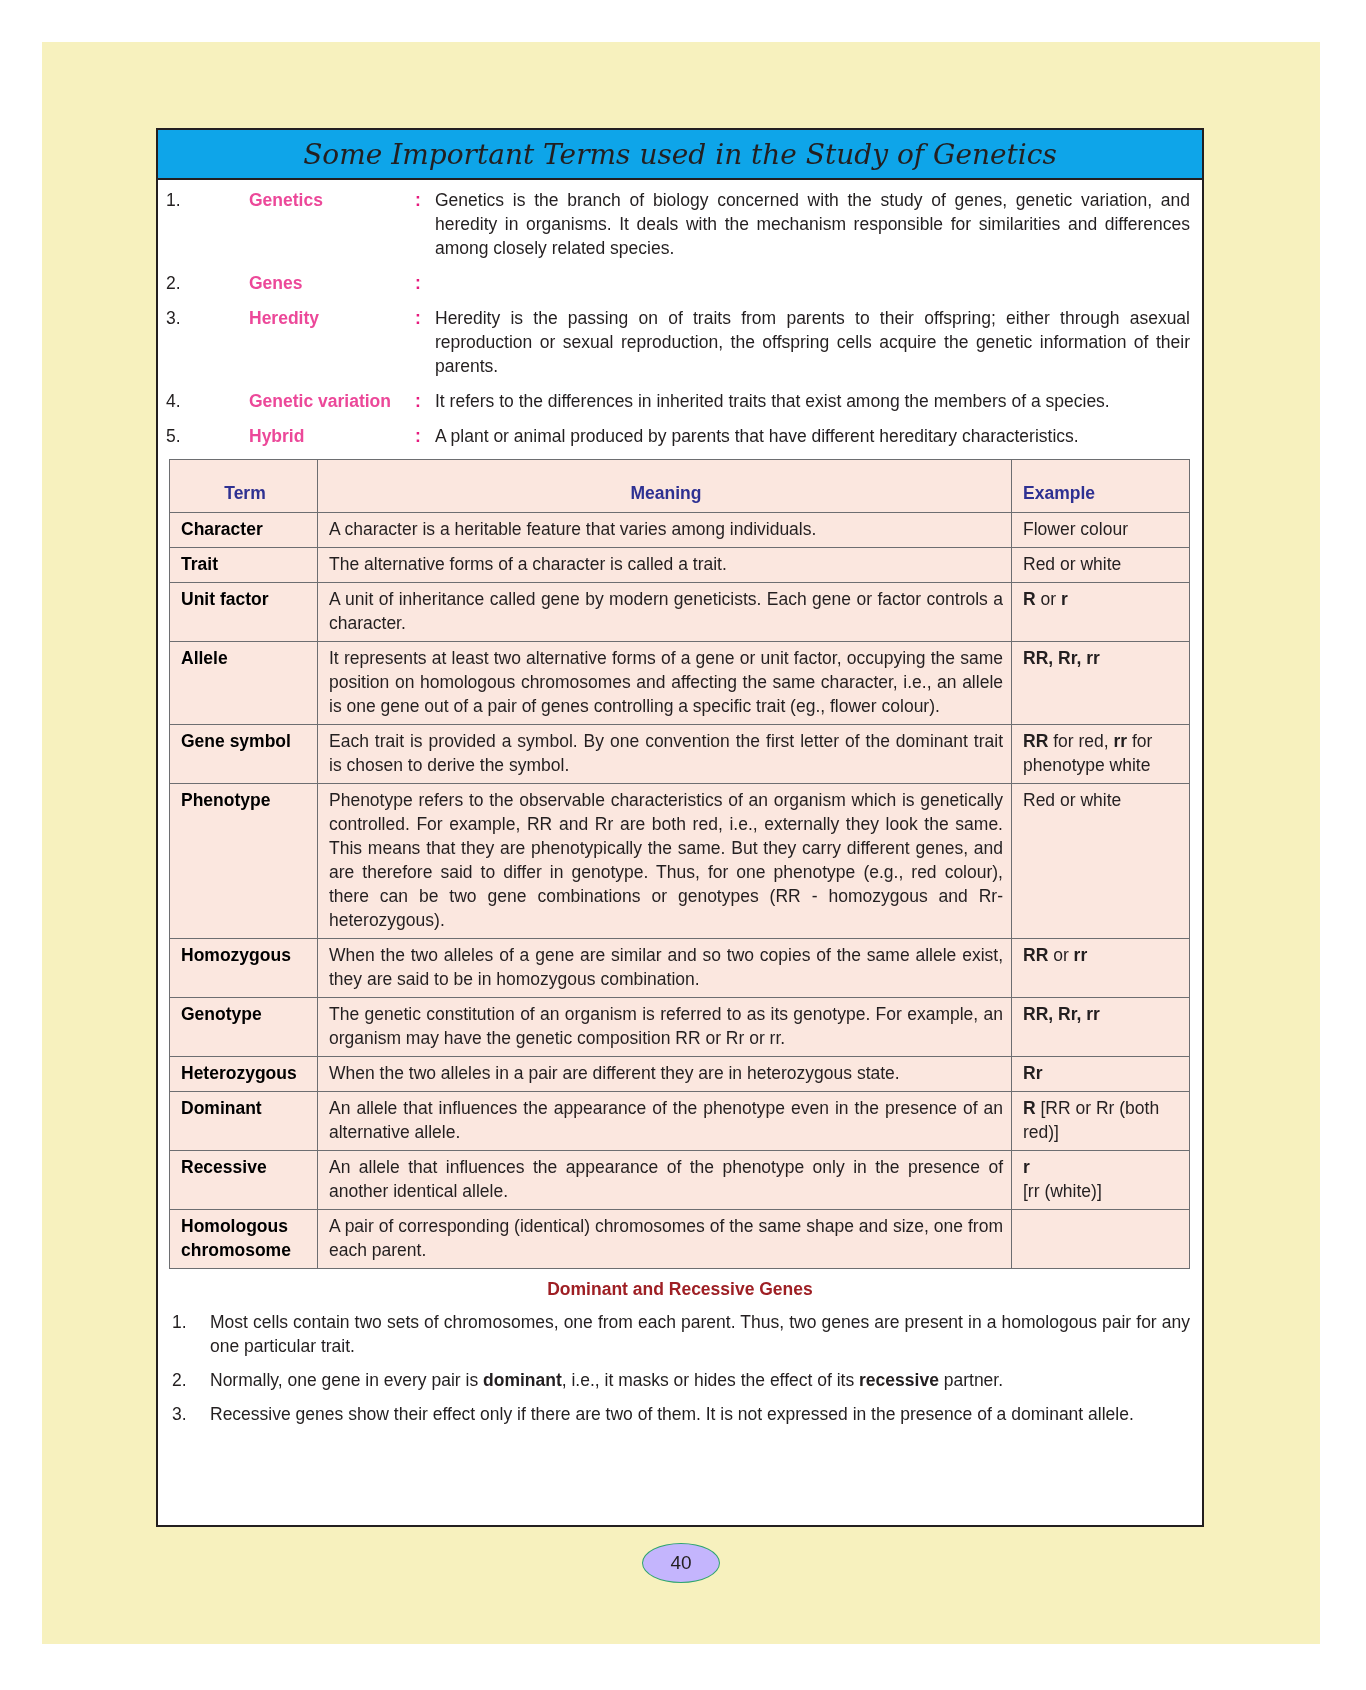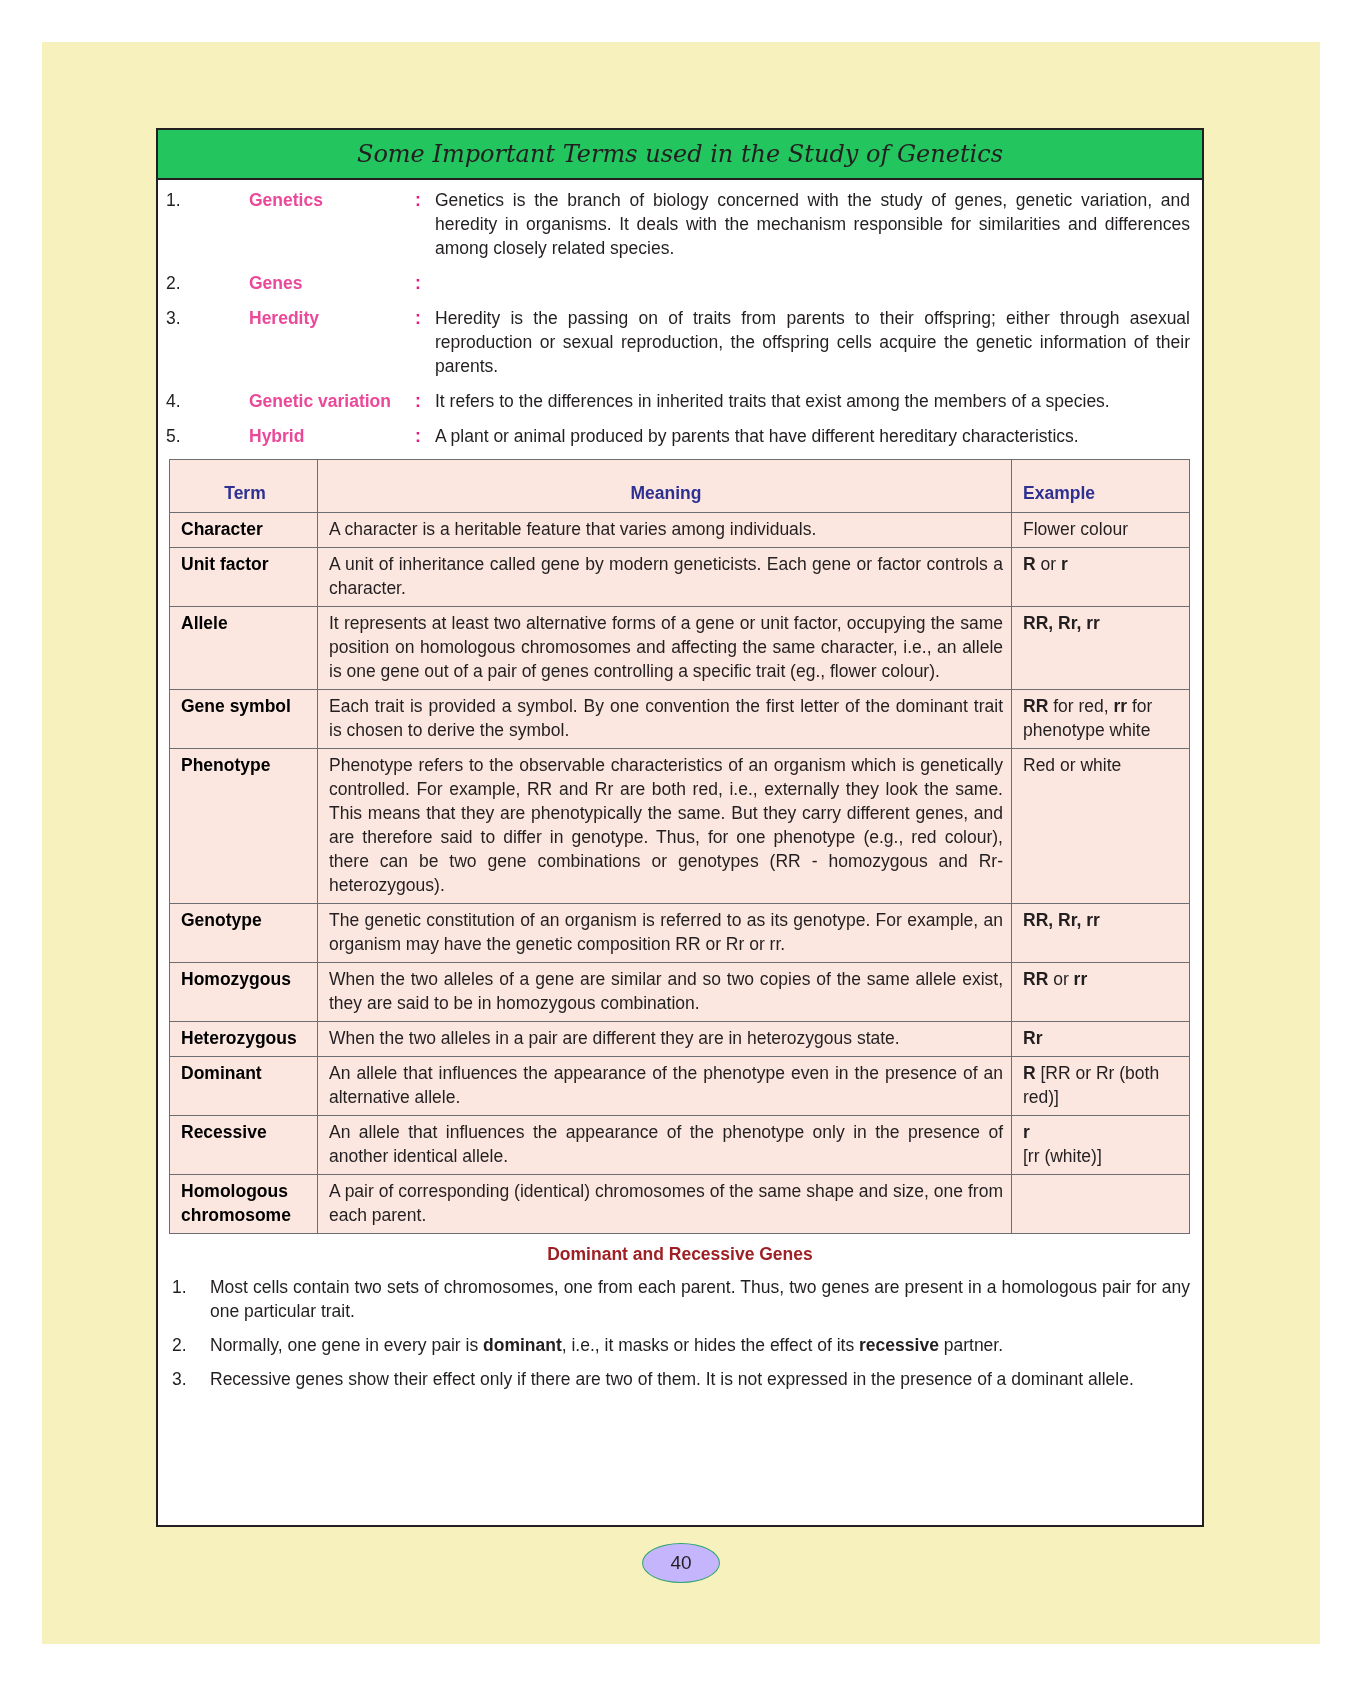--- a/index.html
+++ b/index.html
@@ -1,23 +1,23 @@
 <!DOCTYPE html>
 <html><head>
 <meta charset="utf-8">
 <style>
   html, body { margin: 0; padding: 0; background: #ffffff; }
   body { width: 1366px; height: 1690px; position: relative; overflow: hidden;
          font-family: "Liberation Sans", sans-serif; color: #231f20; }
   .page-bg { position: absolute; left: 42px; top: 42px; width: 1278px; height: 1602px; background: #f7f1be; }
   .box { position: absolute; left: 156px; top: 128px; width: 1048px; height: 1399px;
          background: #ffffff; border: 2px solid #231f20; box-sizing: border-box; }
-  .box-title { height: 48px; background: #22c55e; border-bottom: 2px solid #231f20;
+  .box-title { height: 48px; background: #0ea5e9; border-bottom: 2px solid #231f20;
                display: flex; align-items: center; justify-content: center;
-               font-family: "DejaVu Serif", serif; font-style: italic; font-size: 24px; color: #231f20; }
+               font-family: "DejaVu Serif", serif; font-style: italic; font-size: 28px; color: #231f20; }
   .defs { padding: 8px 12px 0 8px; }
   .def { display: flex; font-size: 17.5px; line-height: 24px; margin-bottom: 11px; }
   .def .num { width: 48px; flex: none; }
   .def .term { width: 166px; flex: none; color: #ec4899; font-weight: bold; margin-left: 35px; }
   .def .colon { width: 20px; flex: none; color: #e6197e; font-weight: bold; }
   .def .text { flex: 1; text-align: justify; }
   table.terms { margin: 2px 12px 0 11px; width: calc(100% - 23px); border-collapse: collapse;
                 background: #fbe7df; font-size: 17.5px; line-height: 24px; }
   table.terms td, table.terms th { border: 1.5px solid #6d6e71; vertical-align: top; padding: 4px 8px 6px 11px; }
   table.terms th { color: #2e3192; font-weight: bold; padding-top: 21px; padding-bottom: 7px; }
@@ -83,48 +83,53 @@
         <th class="c-example">Example</th>
       </tr>
     </thead>
     <tbody id="terms-body">
         <tr>
           <td class="term">Character</td>
           <td class="meaning">A character is a heritable feature that varies among individuals.</td>
           <td class="example"><span>Flower colour</span></td>
         </tr>
         <tr>
+          <td class="term">Trait</td>
+          <td class="meaning">The alternative forms of a character is called a trait.</td>
+          <td class="example"><span>Red or white</span></td>
+        </tr>
+        <tr>
           <td class="term">Unit factor</td>
           <td class="meaning">A unit of inheritance called gene by modern geneticists. Each gene or factor controls a character.</td>
           <td class="example"><b>R</b><span> or </span><b>r</b></td>
         </tr>
         <tr>
           <td class="term">Allele</td>
           <td class="meaning">It represents at least two alternative forms of a gene or unit factor, occupying the same position on homologous chromosomes and affecting the same character, i.e., an allele is one gene out of a pair of genes controlling a specific trait (eg., flower colour).</td>
           <td class="example"><b>RR, Rr, rr</b></td>
         </tr>
         <tr>
           <td class="term">Gene symbol</td>
           <td class="meaning">Each trait is provided a symbol. By one convention the first letter of the dominant trait is chosen to derive the symbol.</td>
           <td class="example"><b>RR</b><span> for red, </span><b>rr</b><span> for phenotype white</span></td>
         </tr>
         <tr>
           <td class="term">Phenotype</td>
           <td class="meaning">Phenotype refers to the observable characteristics of an organism which is genetically controlled. For example, RR and Rr are both red, i.e., externally they look the same. This means that they are phenotypically the same. But they carry different genes, and are therefore said to differ in genotype. Thus, for one phenotype (e.g., red colour), there can be two gene combinations or genotypes (RR - homozygous and Rr-heterozygous).</td>
           <td class="example"><span>Red or white</span></td>
         </tr>
         <tr>
+          <td class="term">Homozygous</td>
+          <td class="meaning">When the two alleles of a gene are similar and so two copies of the same allele exist, they are said to be in homozygous combination.</td>
+          <td class="example"><b>RR</b><span> or </span><b>rr</b></td>
+        </tr>
+        <tr>
           <td class="term">Genotype</td>
           <td class="meaning">The genetic constitution of an organism is referred to as its genotype. For example, an organism may have the genetic composition RR or Rr or rr.</td>
           <td class="example"><b>RR, Rr, rr</b></td>
-        </tr>
-        <tr>
-          <td class="term">Homozygous</td>
-          <td class="meaning">When the two alleles of a gene are similar and so two copies of the same allele exist, they are said to be in homozygous combination.</td>
-          <td class="example"><b>RR</b><span> or </span><b>rr</b></td>
         </tr>
         <tr>
           <td class="term">Heterozygous</td>
           <td class="meaning">When the two alleles in a pair are different they are in heterozygous state.</td>
           <td class="example"><b>Rr</b></td>
         </tr>
         <tr>
           <td class="term">Dominant</td>
           <td class="meaning">An allele that influences the appearance of the phenotype even in the presence of an alternative allele.</td>
           <td class="example"><b>R</b><span> [RR or Rr (both red)]</span></td>

